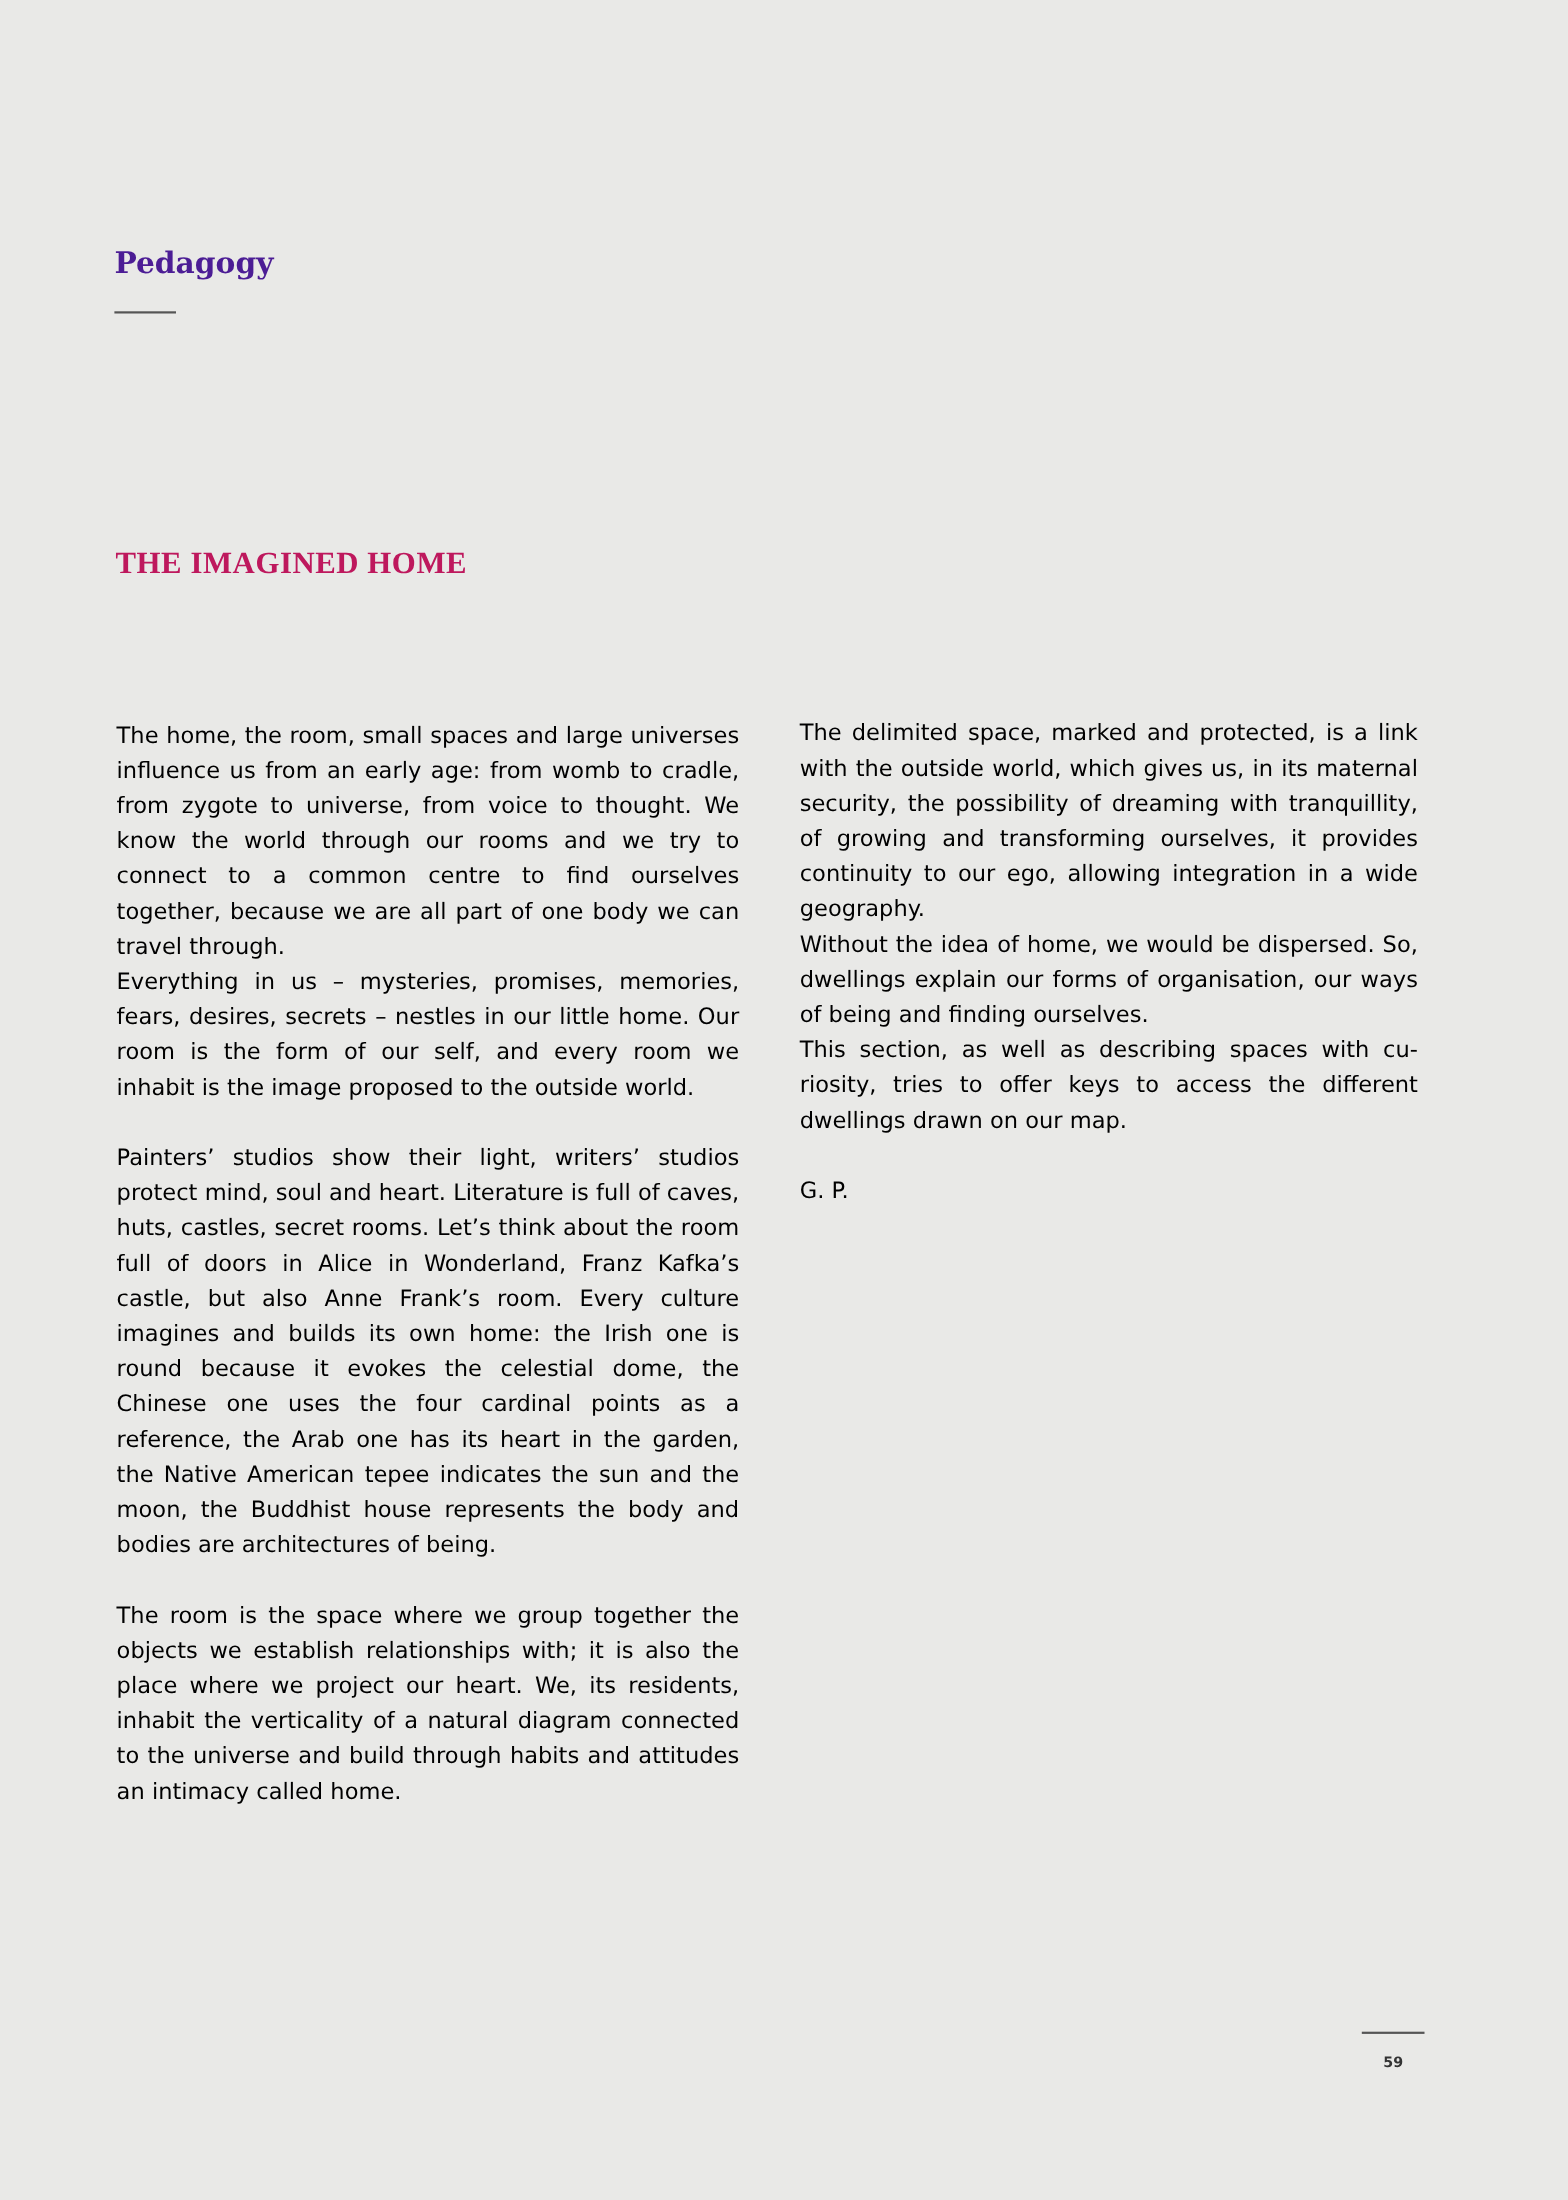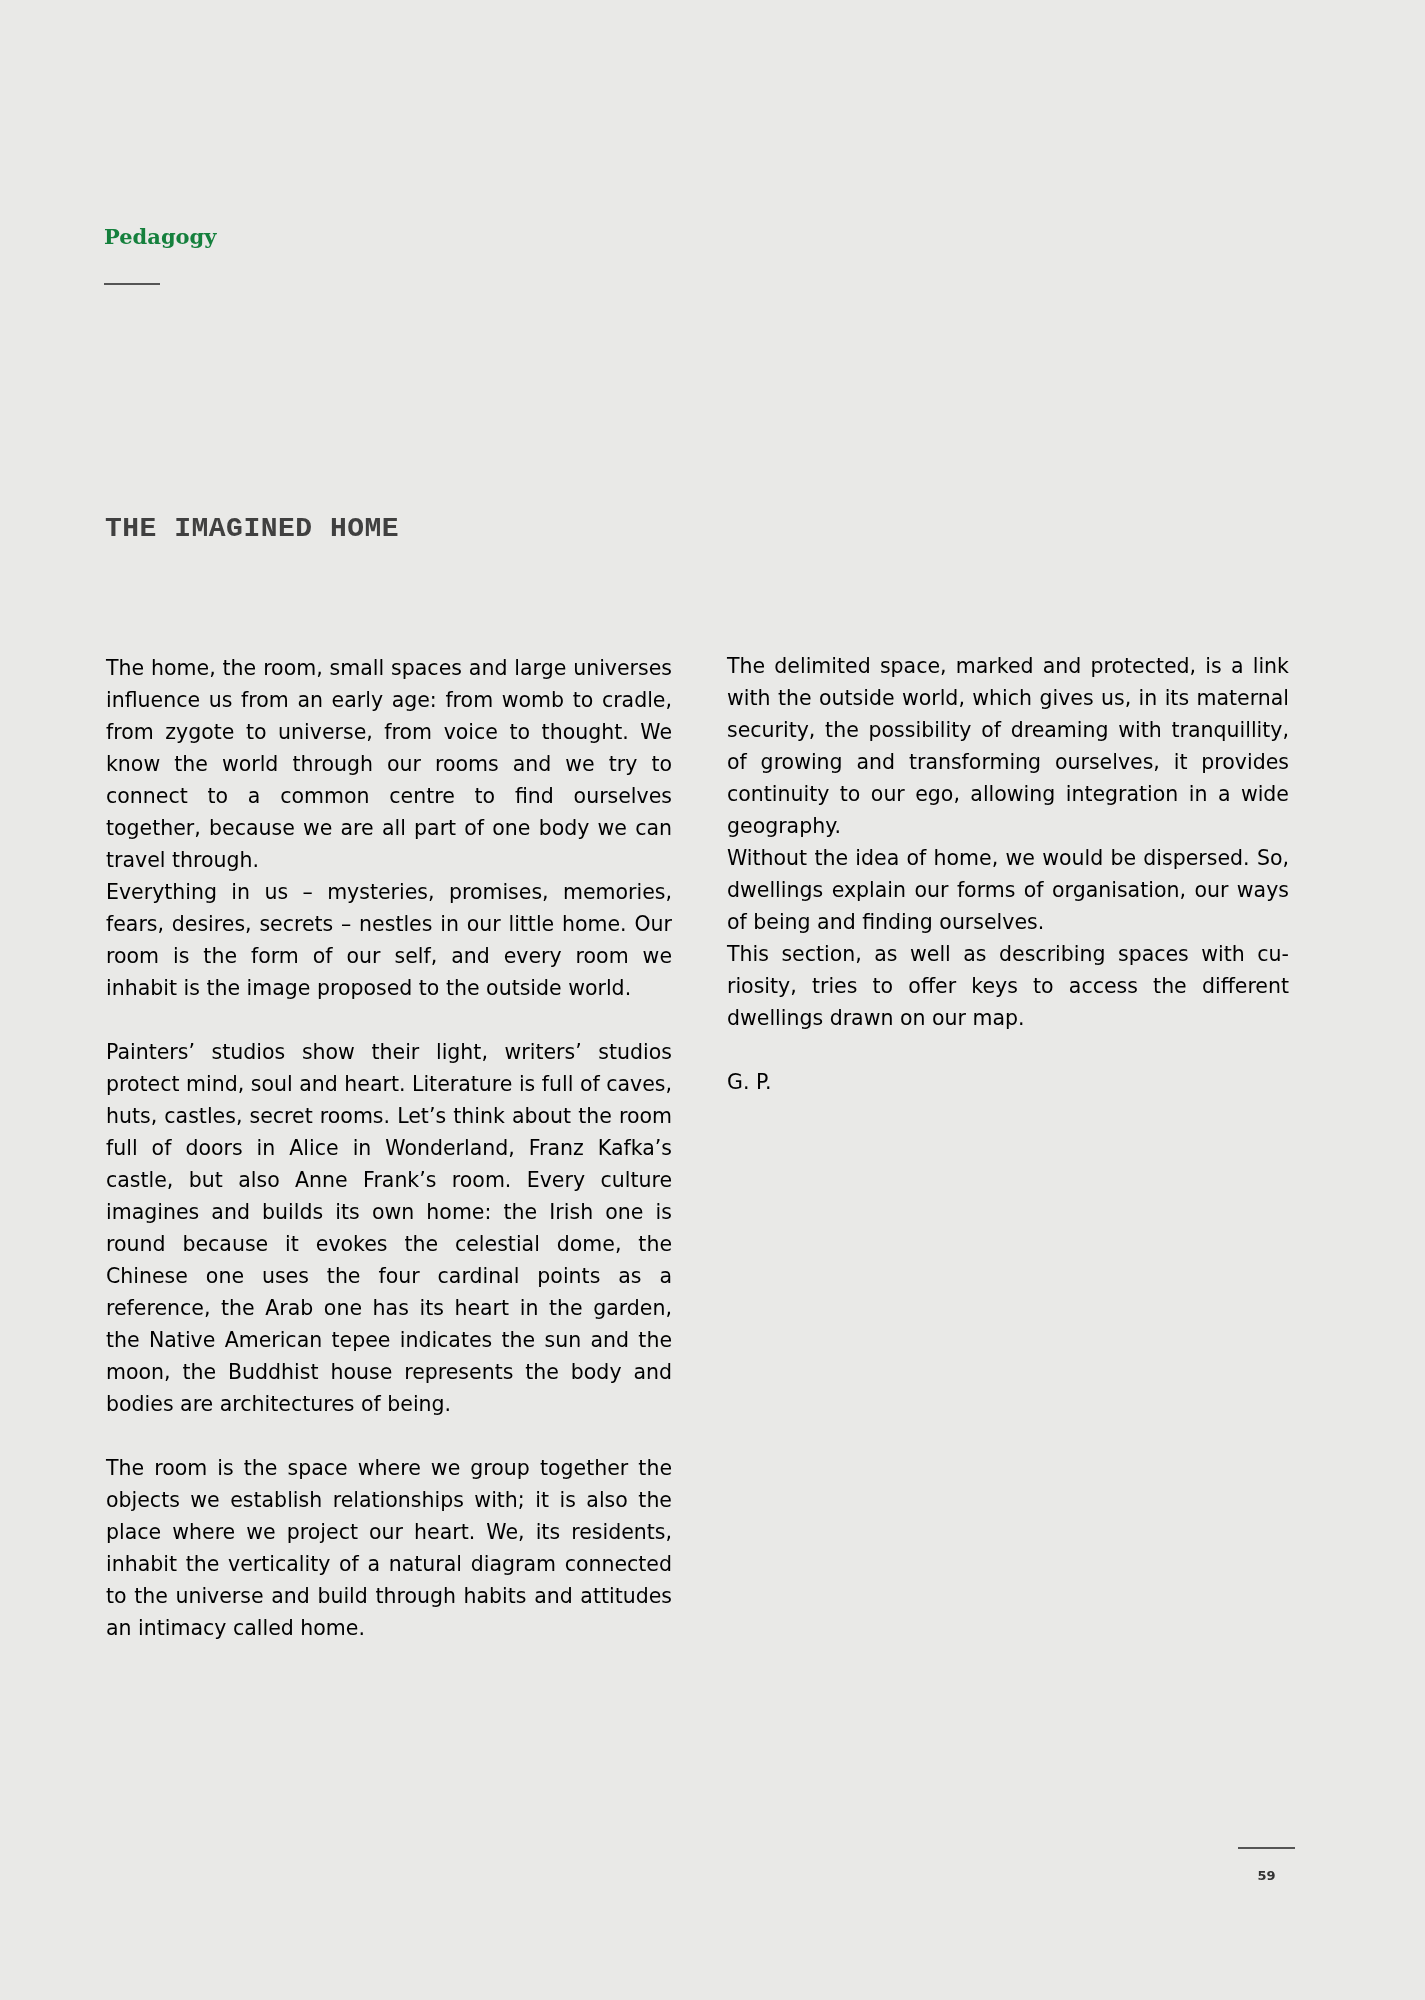--- a/index.html
+++ b/index.html
@@ -8,35 +8,35 @@
       background: #e9e9e7;
       position: relative;
       overflow: hidden;
       color: #3a3838;
       font-family: "DejaVu Serif", serif;
     }
     .section-label {
       position: absolute; left: 104px; top: 224px;
       font-family: "DejaVu Serif", serif;
       font-weight: bold;
-      font-size: 21px;
-      color: #15803d;
+      font-size: 27px;
+      color: #4c1d95;
       margin: 0;
     }
     .section-rule {
       position: absolute; left: 104px; top: 283px;
       width: 56px; height: 2px; background: #555;
     }
     .title {
-      position: absolute; left: 105px; top: 513px;
-      font-family: Liberation Mono, monospace;
+      position: absolute; left: 105px; top: 497px;
+      font-family: Liberation Serif, serif;
       font-weight: bold;
       font-size: 28px;
       letter-spacing: 0.5px;
-      color: #404040;
+      color: #be185d;
       margin: 0;
     }
     .col {
       position: absolute;
       font-family: "DejaVu Sans", sans-serif;
       font-size: 20.5px;
       line-height: 32px;
       color: #000000;
       text-align: justify;
       hyphens: manual;

